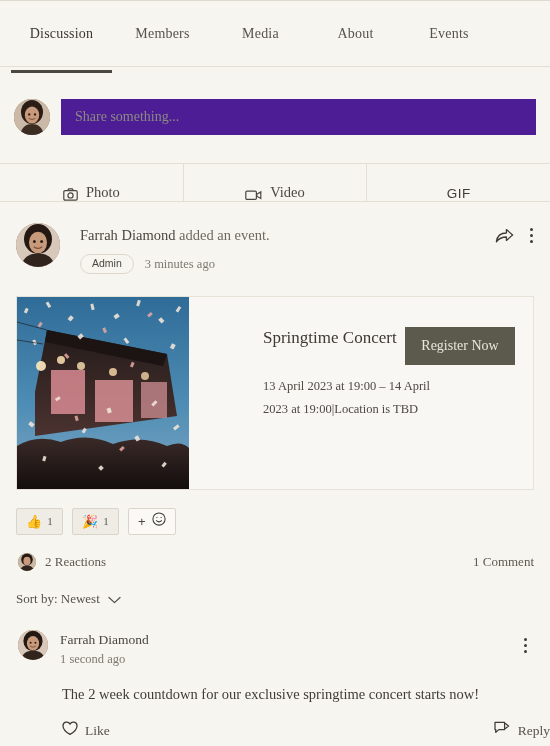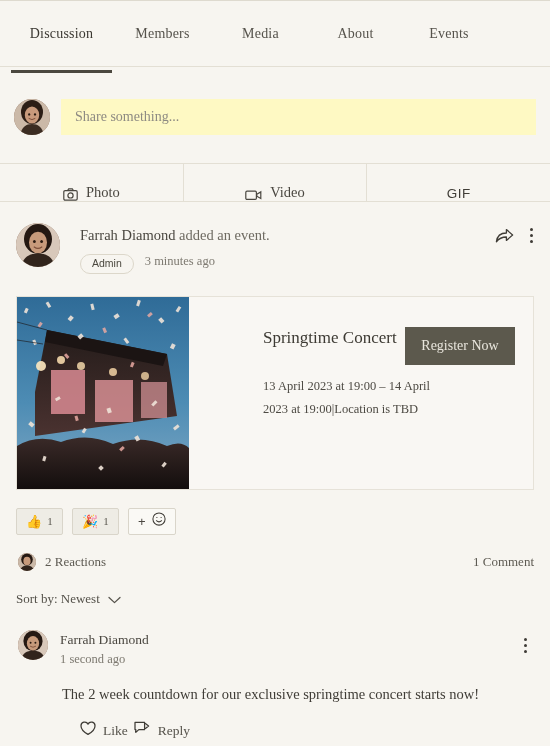--- a/index.html
+++ b/index.html
@@ -76,21 +76,21 @@
   }
   .avatar.a36 { width: 36px; height: 36px; }
   .avatar.a44 { width: 44px; height: 44px; }
   .avatar.a18 { width: 18px; height: 18px; }
   .avatar.a30 { width: 30px; height: 30px; }
   .avatar svg { display: block; width: 100%; height: 100%; }
 
   .share-input {
     flex: 1 1 auto;
     height: 36px;
-    background: #fef9c3;
+    background: #4c1d95;
     border: none;
     display: flex;
     align-items: center;
     padding: 0 14px;
     font-family: "Liberation Serif", serif;
     font-size: 14px;
     color: #8d8a82;
     cursor: text;
   }
   .create-post-btn {
@@ -139,21 +139,21 @@
   .post-head {
     display: flex;
     align-items: flex-start;
     padding: 21px 32px 0 16px;
     gap: 20px;
     position: relative;
   }
   .post-head-text { padding-top: 4px; flex: 1 1 auto; }
   .post-author-line { font-size: 14.5px; color: #6e6a61; line-height: 1.2; }
   .post-author-line .author { color: #4a4740; }
-  .post-meta-line { display: flex; align-items: flex-start; gap: 11px; margin-top: 10px; }
+  .post-meta-line { display: flex; align-items: center; gap: 11px; margin-top: 10px; }
   .badge {
     border: 1px solid #dcd7ca;
     border-radius: 11px;
     padding: 3px 11px 4px;
     font-family: "Liberation Sans", sans-serif;
     font-size: 10.5px;
     color: #4b483f;
     background: #f7f5f0;
     line-height: 1;
   }
@@ -276,24 +276,25 @@
   .comment-author { font-size: 13.5px; color: #4a4740; line-height: 1.35; }
   .comment-time { font-size: 12.5px; color: #7d7970; margin-top: 3px; }
   .comment-dots { position: absolute; right: 20px; top: 28px; }
   .comment-body {
     padding: 17px 16px 0 62px;
     font-size: 14.5px;
     color: #3f3c36;
     line-height: 1.4;
   }
   .comment-actions {
-    padding: 17px 0 0 80px;
+    padding: 17px 0 0 62px;
     display: flex;
     gap: 6px;
     align-items: center;
+    justify-content: space-between;
   }
   .cact { display: flex; align-items: center; gap: 7px; cursor: pointer; font-size: 13.5px; color: #55524b; }
 </style>
 </head>
 <body>
 
 <div class="page">
 
   <nav class="tabbar">
     <div class="tab t0 active">

